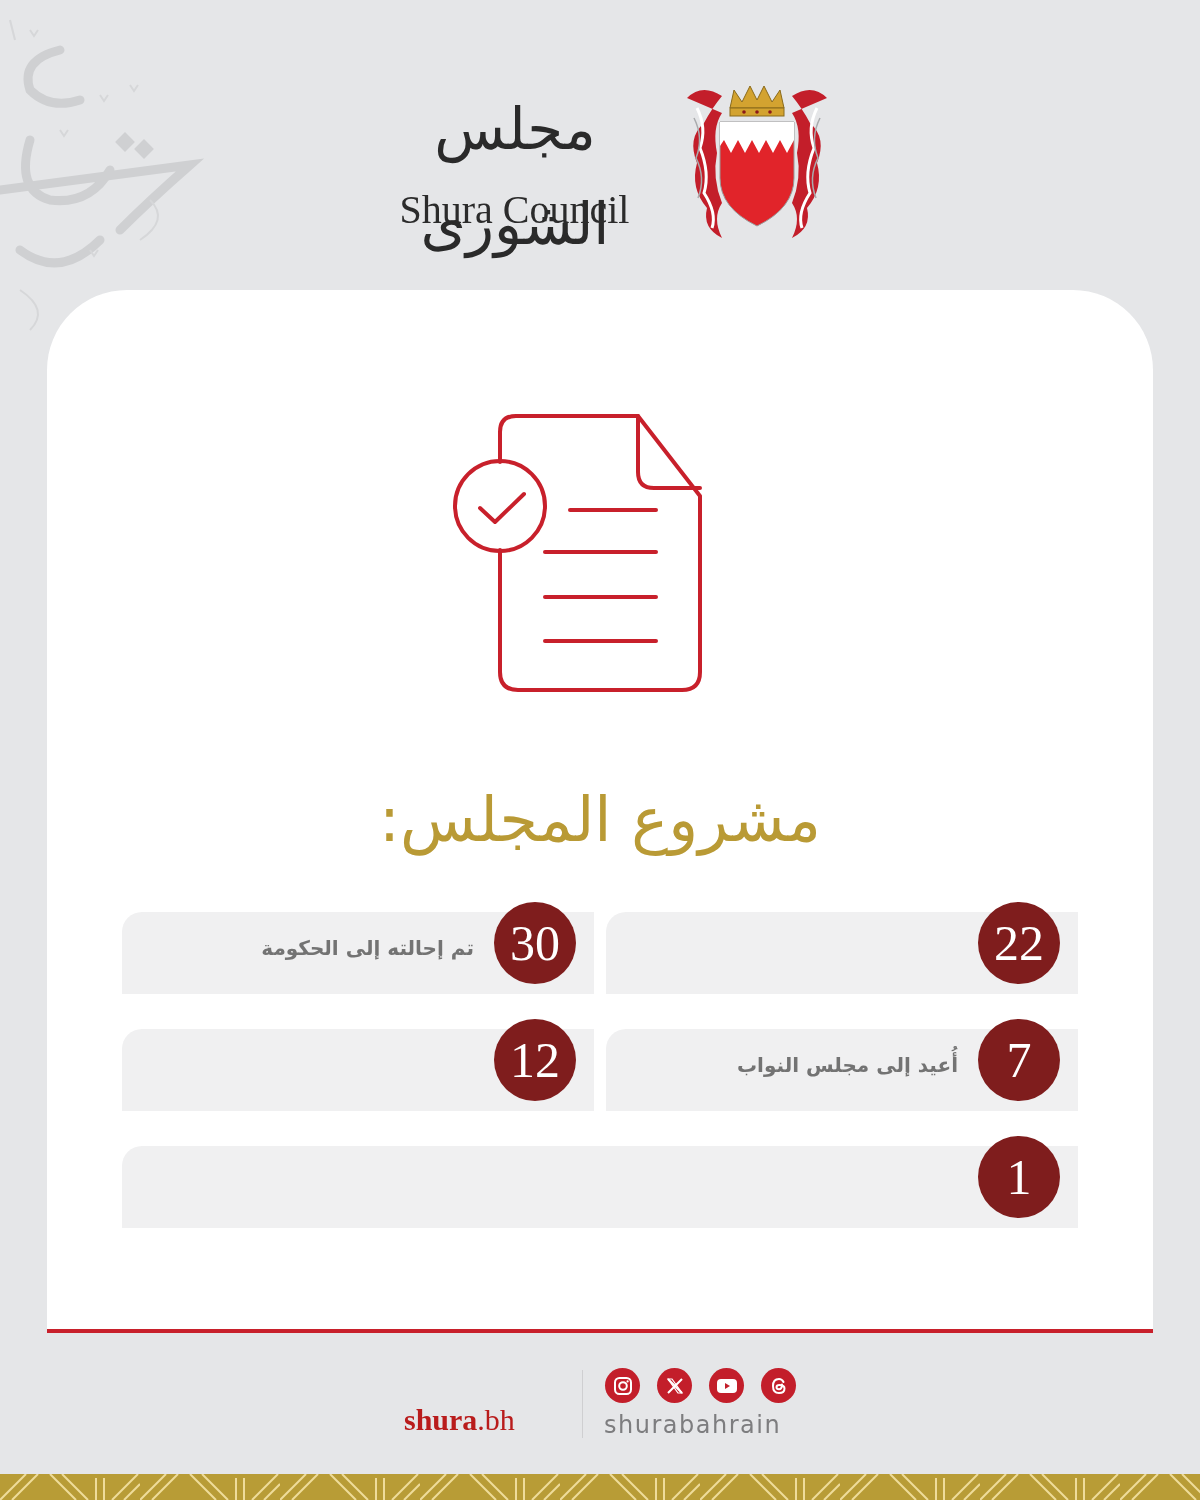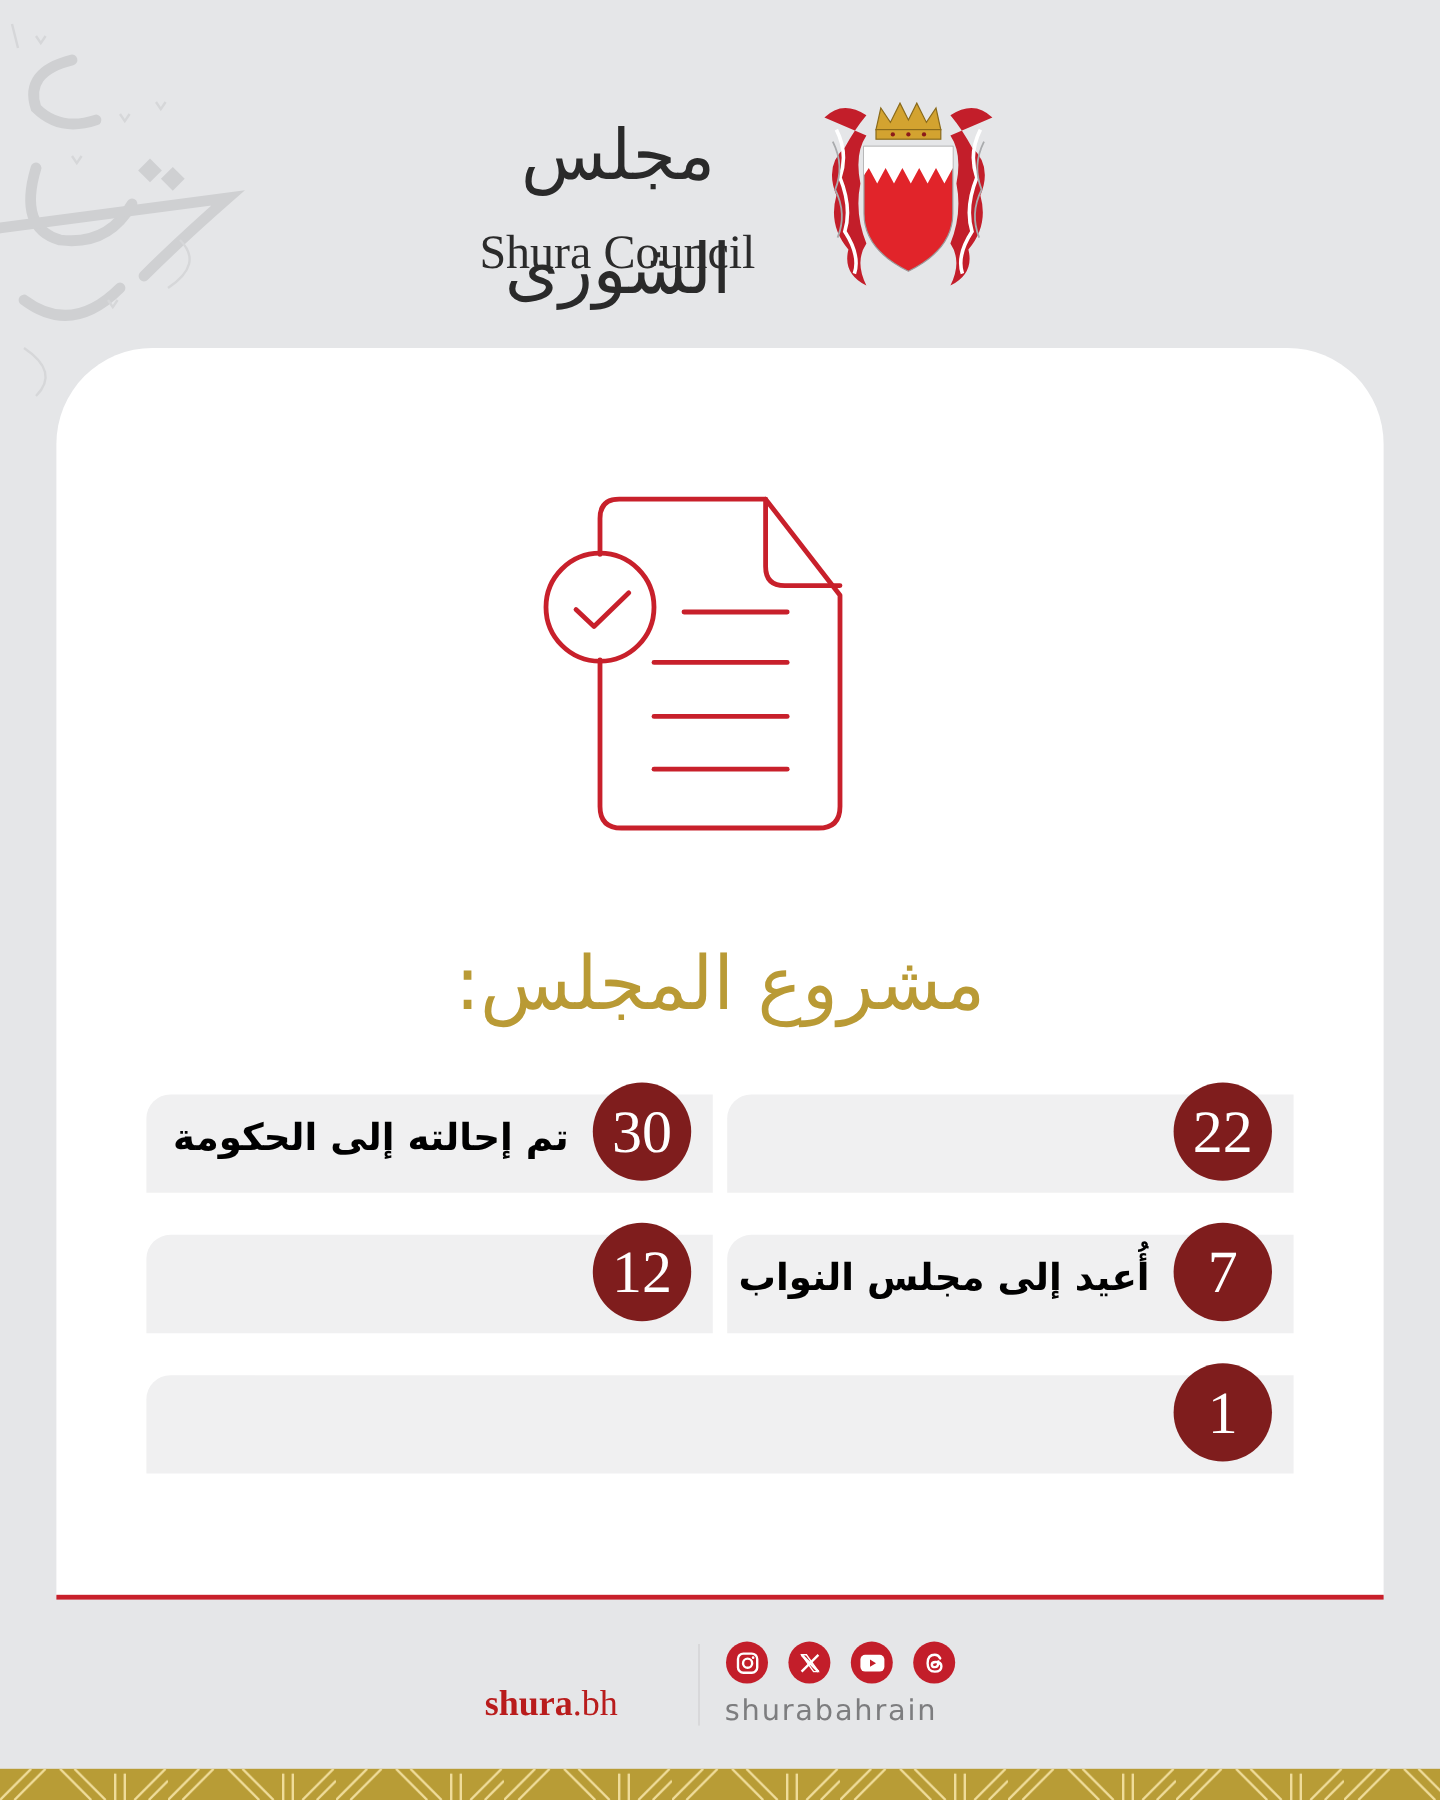--- a/index.html
+++ b/index.html
@@ -8,21 +8,21 @@
   .header { position:absolute; left:0; top:0; width:976px; height:290px; }
   .logo-ar { position:absolute; left:370px; top:82px; width:290px; height:95px; direction:rtl; text-align:center; font-family:"DejaVu Serif", serif; font-size:58px; color:#2a2a2a; line-height:95px; }
   .logo-en { position:absolute; left:372px; top:186px; width:285px; text-align:center; font-family:"Liberation Serif", serif; font-size:40px; color:#2b2b2b; }
   .emblem { position:absolute; left:682px; top:78px; width:150px; height:168px; }
   .card { position:absolute; left:47px; top:290px; width:1106px; height:1040px; background:#ffffff; border-radius:80px 80px 0 0; }
   .card-rule { position:absolute; left:47px; top:1329px; width:1106px; height:4px; background:#c8202b; }
   .doc-icon { position:absolute; left:450px; top:402px; width:260px; height:300px; }
   .title { position:absolute; left:0; top:770px; width:1200px; text-align:center; direction:rtl; font-family:"DejaVu Sans", sans-serif; font-size:62px; color:#b99a35; line-height:100px; }
   .stat { position:absolute; height:82px; background:#f0f0f1; border-radius:20px 0 0 0; direction:rtl; }
   .stat .badge { position:absolute; right:18px; top:-10px; width:82px; height:82px; border-radius:50%; background:#7f1d1d; color:#fff; font-family:"Liberation Serif", serif; font-size:50px; line-height:82px; text-align:center; }
-  .stat .label { position:absolute; right:120px; top:8px; font-family:"DejaVu Sans", sans-serif; font-weight:bold; font-size:31px; color:#000000; line-height:56px; white-space:nowrap; }
+  .stat .label { position:absolute; right:120px; top:8px; font-family:"DejaVu Sans", sans-serif; font-weight:bold; font-size:20px; color:#737373; line-height:56px; white-space:nowrap; }
   .site { position:absolute; left:404px; top:1403px; font-family:Liberation Serif, serif; font-size:30px; color:#b91c1c; }
   .site b { font-weight:bold; }
   .divider { position:absolute; left:582px; top:1370px; width:1px; height:68px; background:#cfcfd1; }
   .socials { position:absolute; left:605px; top:1368px; display:flex; gap:17px; }
   .soc { width:35px; height:35px; border-radius:50%; background:#c31e2a; display:flex; align-items:center; justify-content:center; }
   .handle { position:absolute; left:604px; top:1411px; font-family:"DejaVu Sans", sans-serif; font-size:24px; letter-spacing:1.5px; color:#7d7d7f;text-align:right; }
   .pattern { position:absolute; left:0; top:1474px; width:1200px; height:26px; background:#b89c36; overflow:hidden; }
 </style>
 </head>
 <body>

